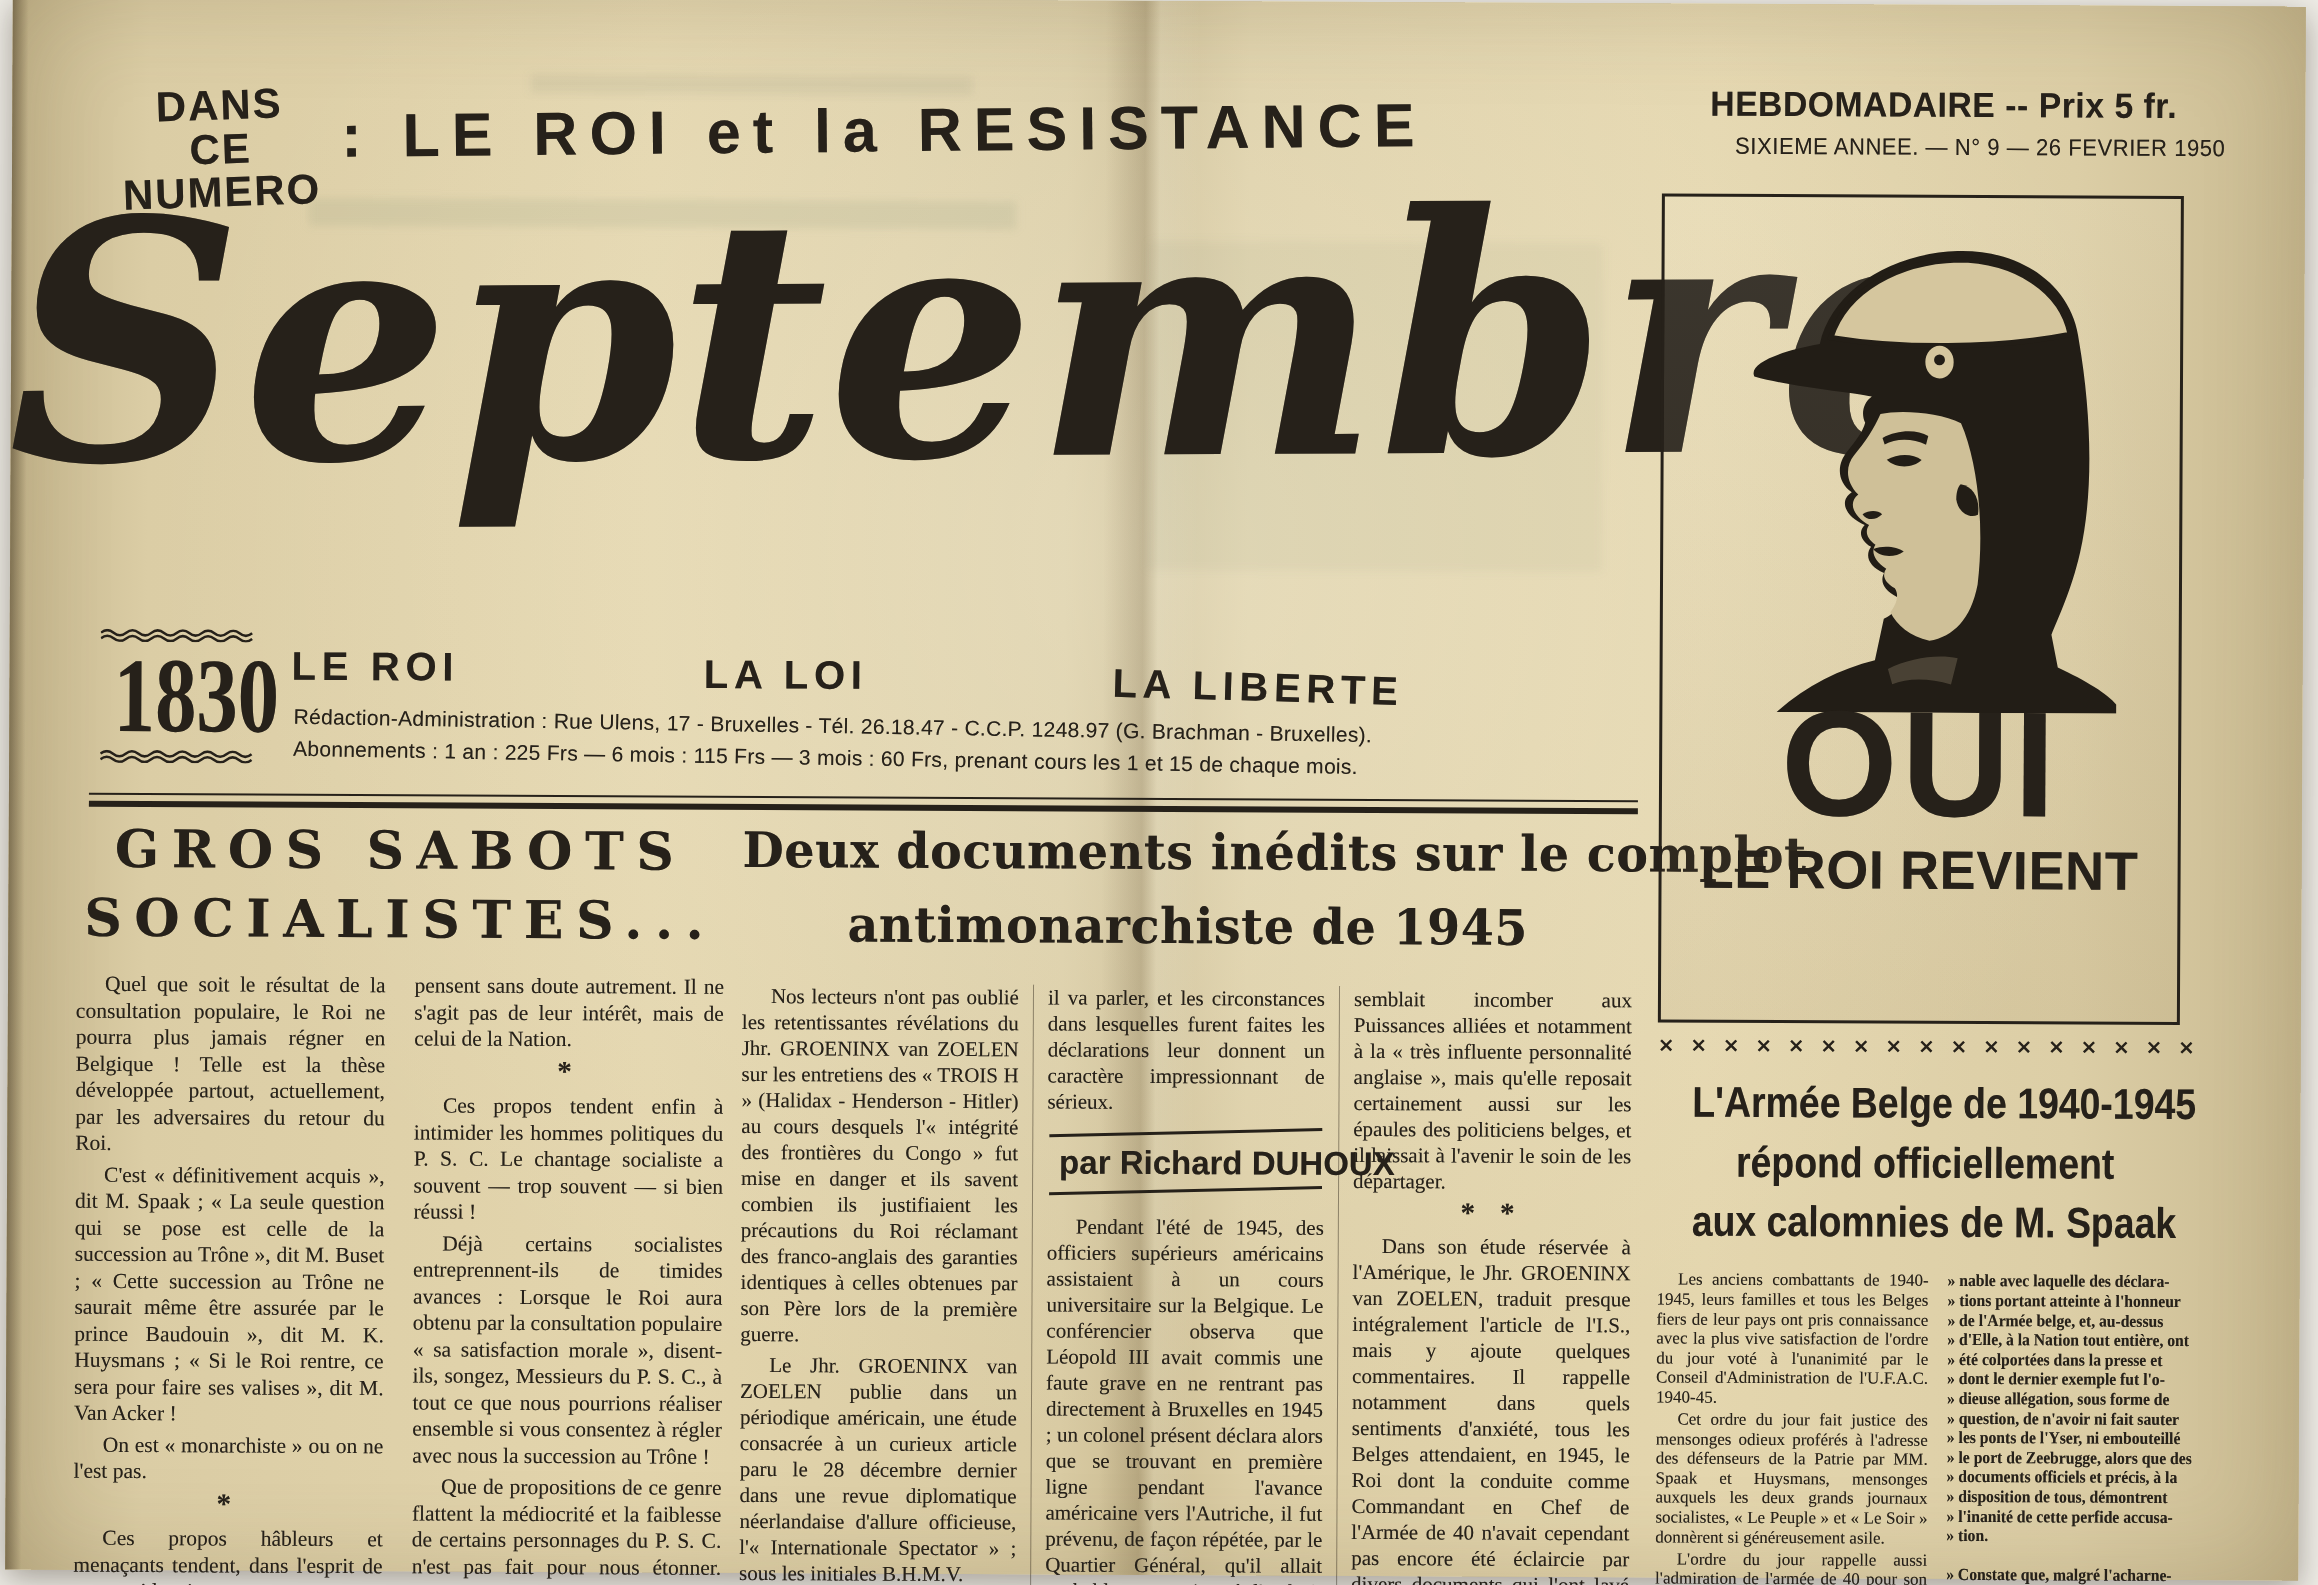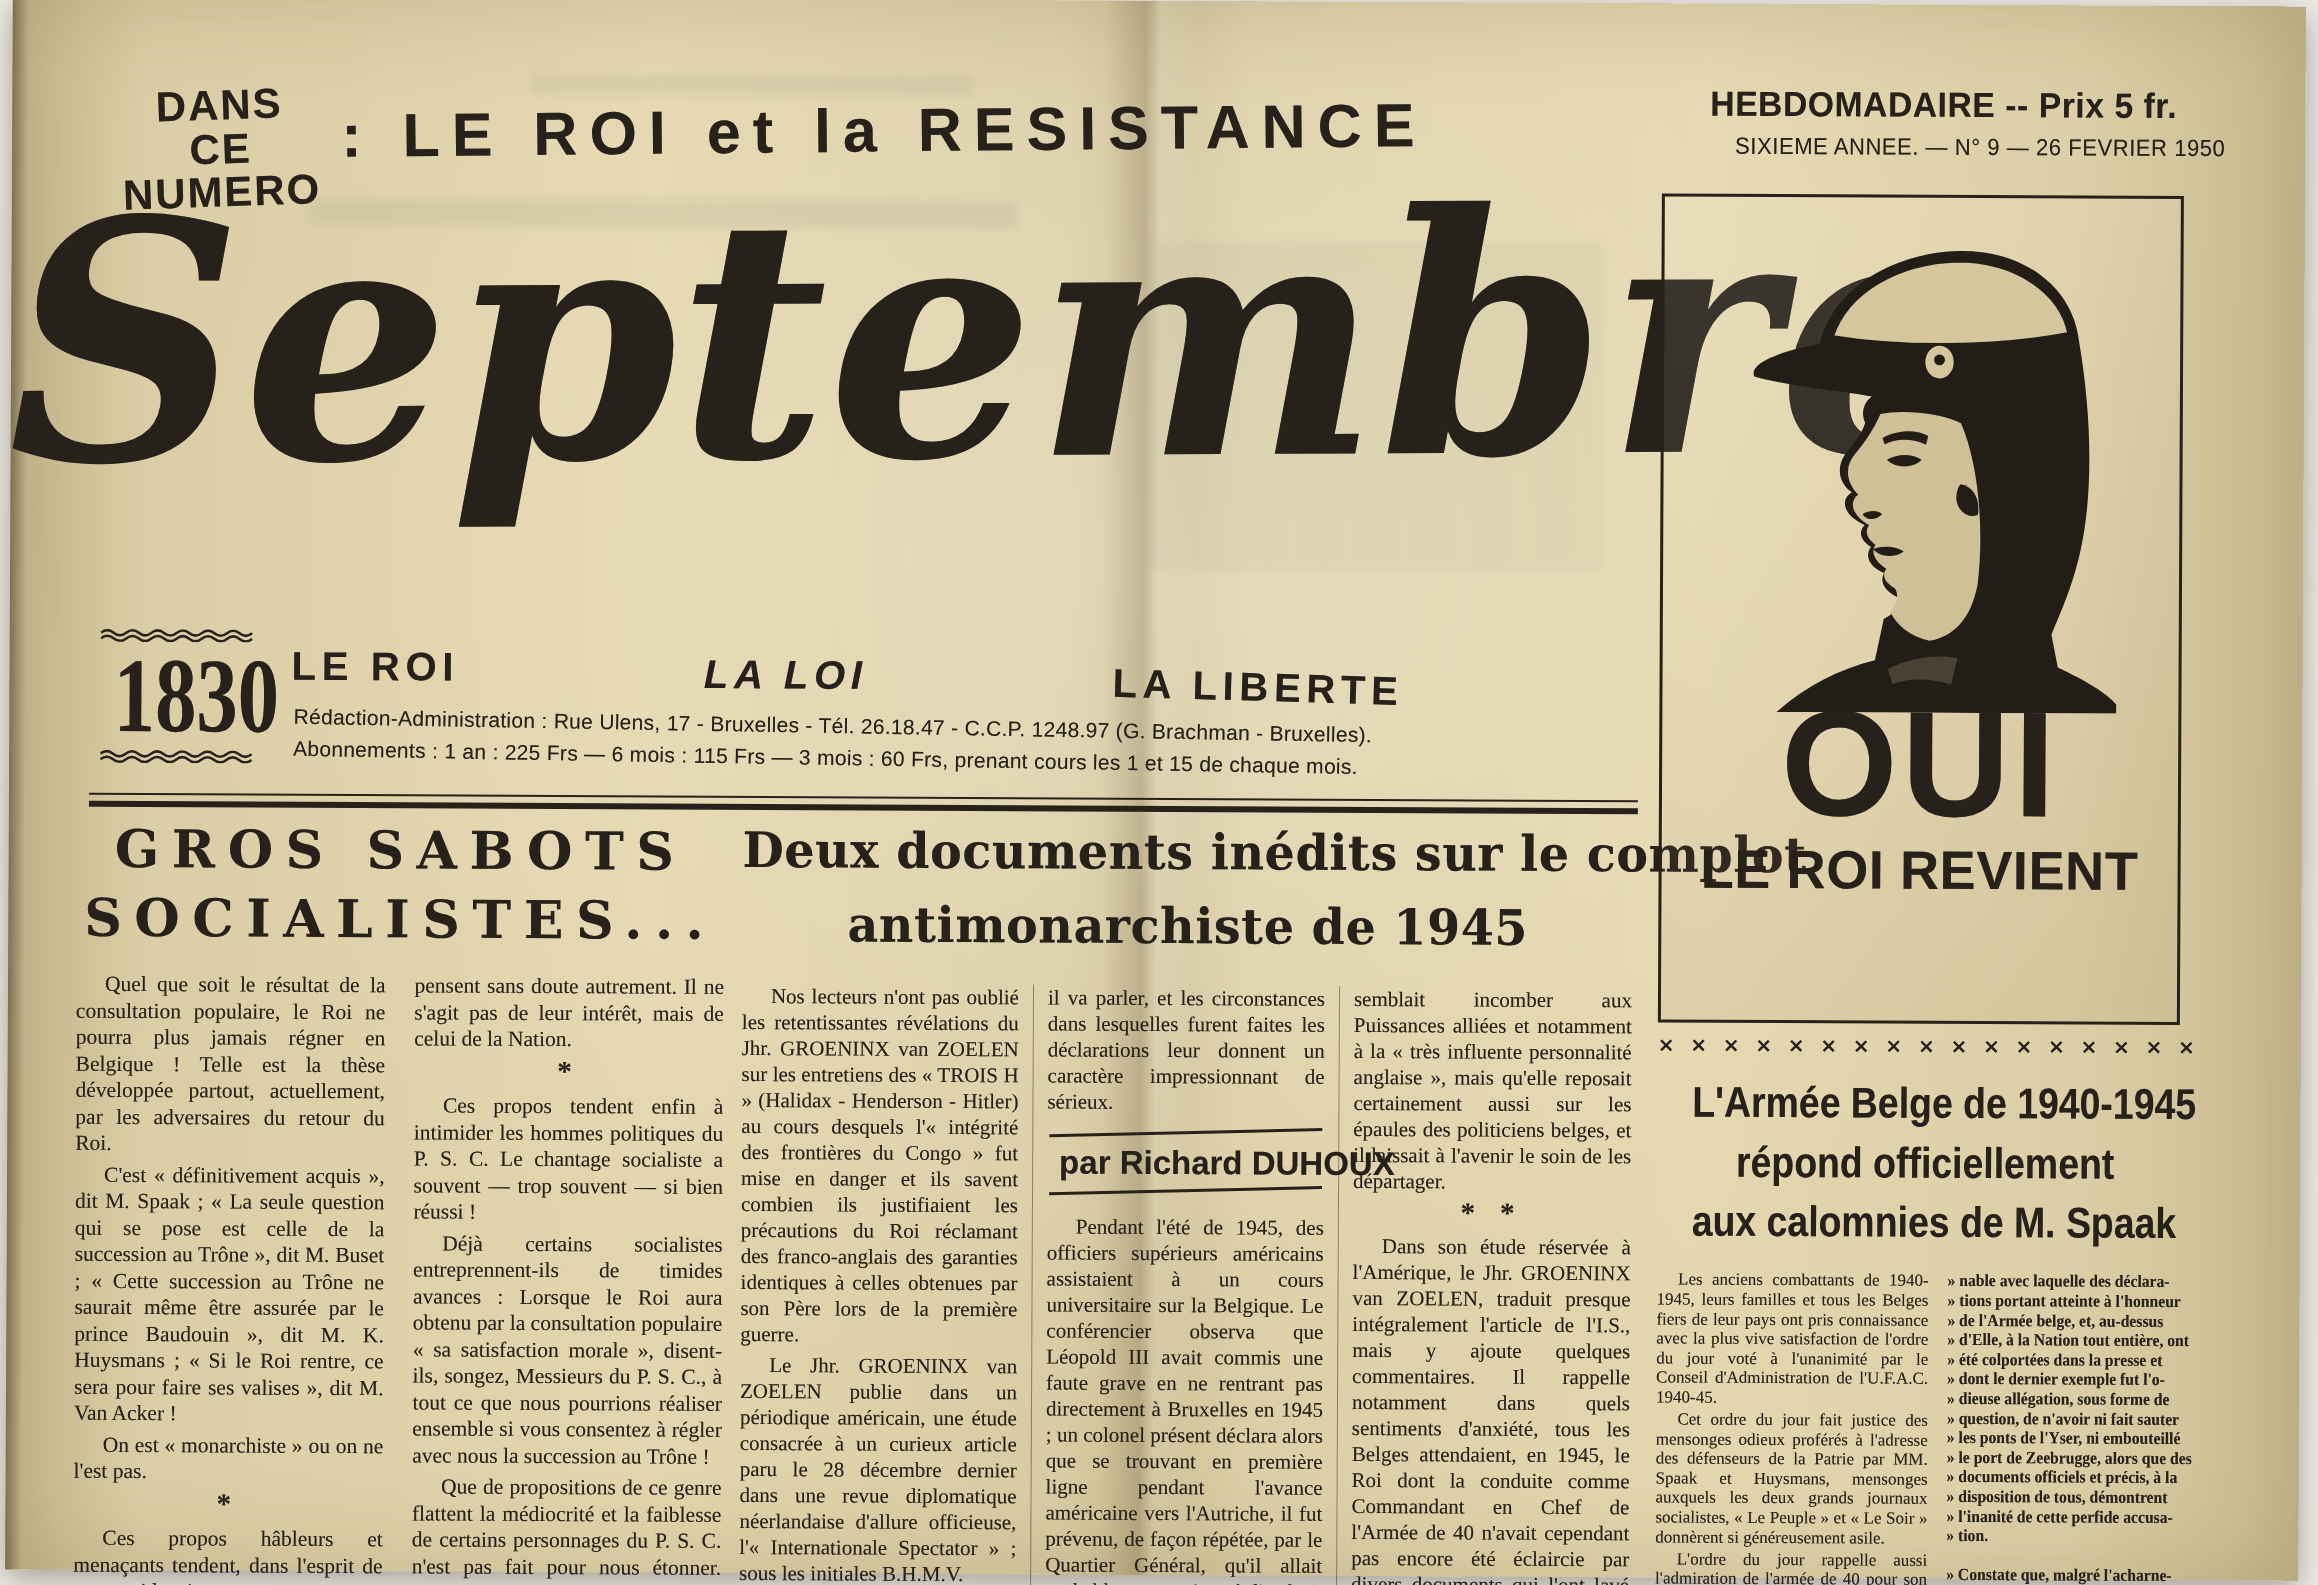--- a/index.html
+++ b/index.html
@@ -51,21 +51,21 @@
   
   .dateline{position:absolute;left:81px;top:633px;width:1547px;height:158px;}
   .yearbox{position:absolute;top:0;width:177px;text-align:right;}
   .yearbox.left{left:0;} .yearbox.right{right:0;top:-3.8px;}
   .year{font-family:"Liberation Serif",serif;font-weight:700;font-size:106px;line-height:1;
     display:inline-block;transform:scaleX(.78);margin:1.3px 0;}
   .squig{display:block;margin:0 auto;}
   .motto-row{position:absolute;left:201px;top:14px;width:1112px;display:flex;justify-content:space-between;
     font-family:"Liberation Sans",sans-serif;font-weight:800;font-size:40px;letter-spacing:5.7px;}
   .motto-row span{display:inline-block;}
-  .motto-mid{transform:translateY(6.3px);font-style:italic;}
+  .motto-mid{transform:translateY(6.3px);}
   .motto-last{transform:translateY(16.4px) rotate(1.4deg);}
   .addr{position:absolute;left:203px;top:75px;width:1137px;font-family:"Liberation Sans",sans-serif;
     font-size:21px;letter-spacing:0.3px;transform:rotate(.7deg);transform-origin:left center;}
   .addr p{margin:0 0 7.6px 0;white-space:nowrap;}
   .rule-main{position:absolute;left:80px;top:797px;width:1549px;height:5.7px;
     border-top:2.5px solid #26211a;border-bottom:6.3px solid #26211a;}
 
   
   .left-art{position:absolute;left:68px;top:819px;width:648px;}
   .left-head{margin:0;text-align:center;font-family:"DejaVu Serif",serif;font-weight:700;

